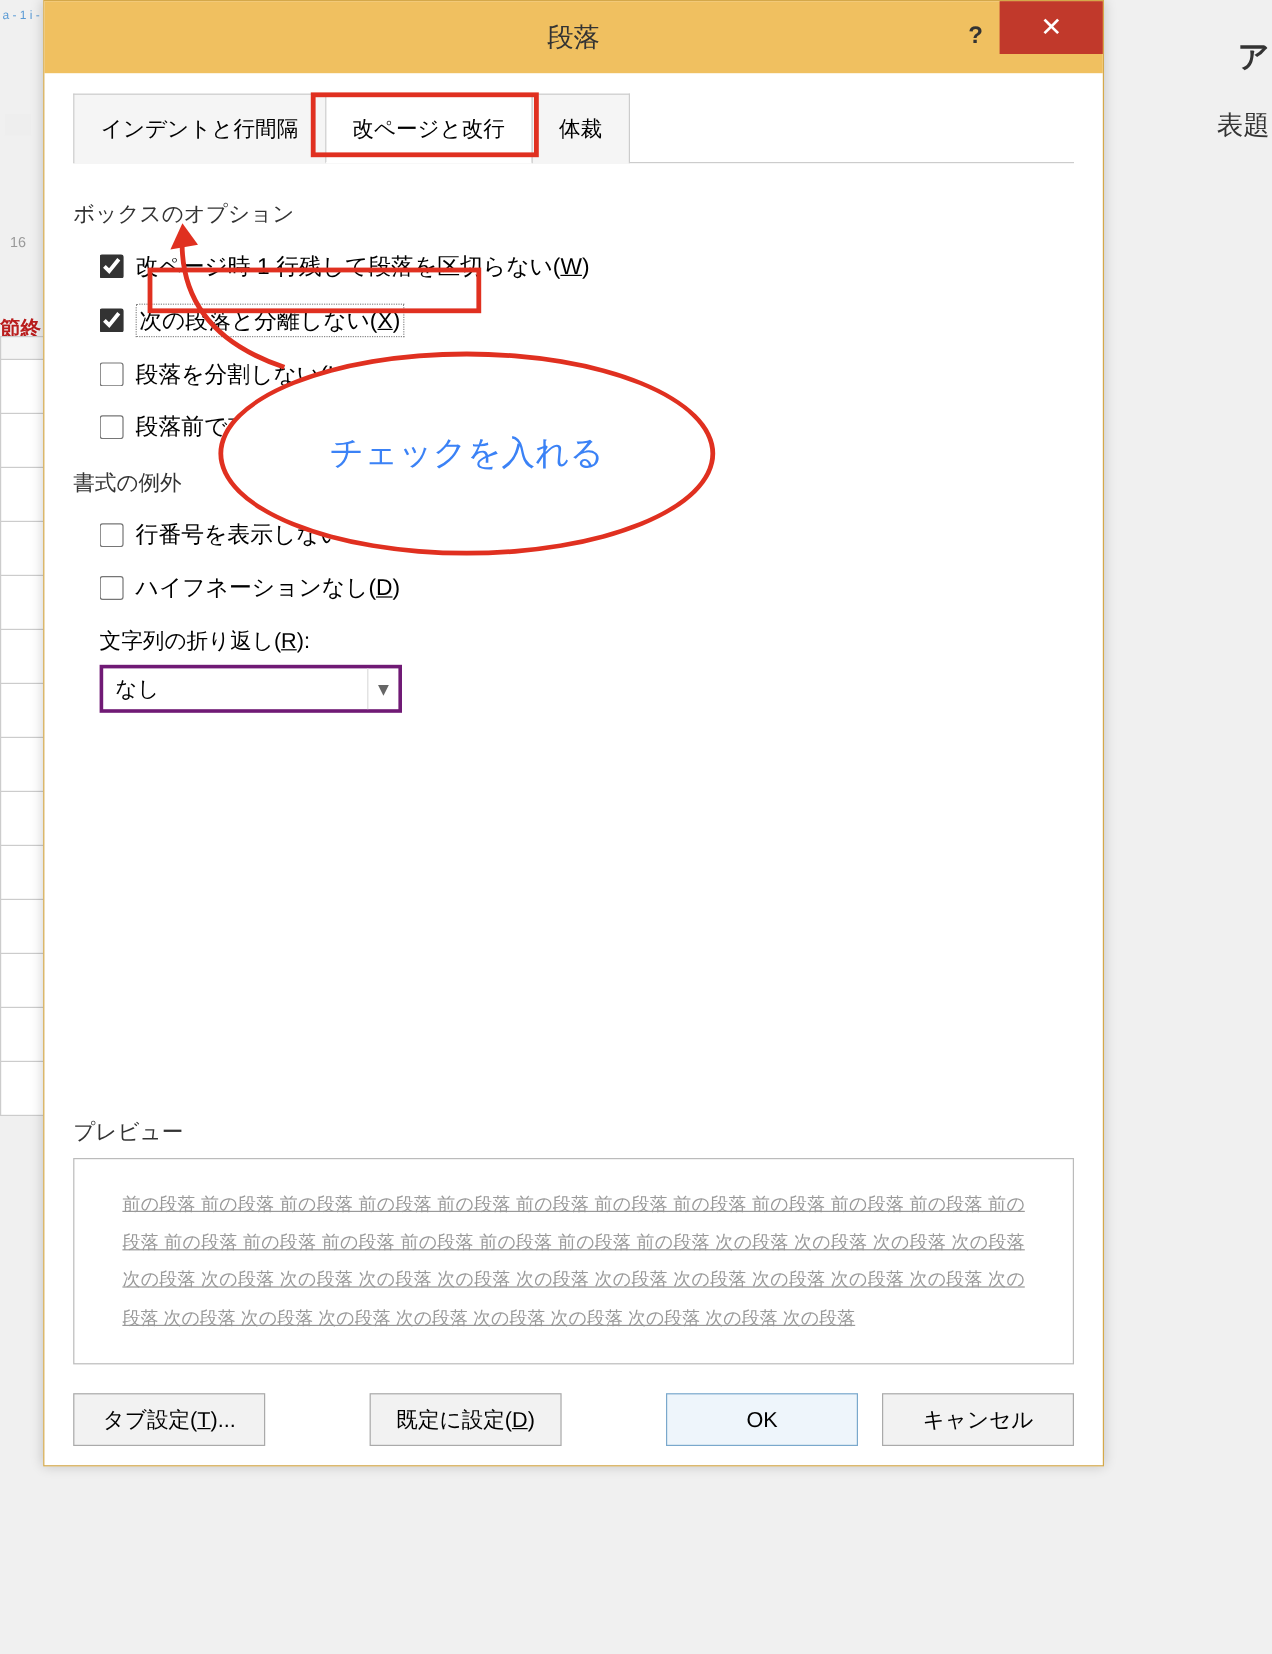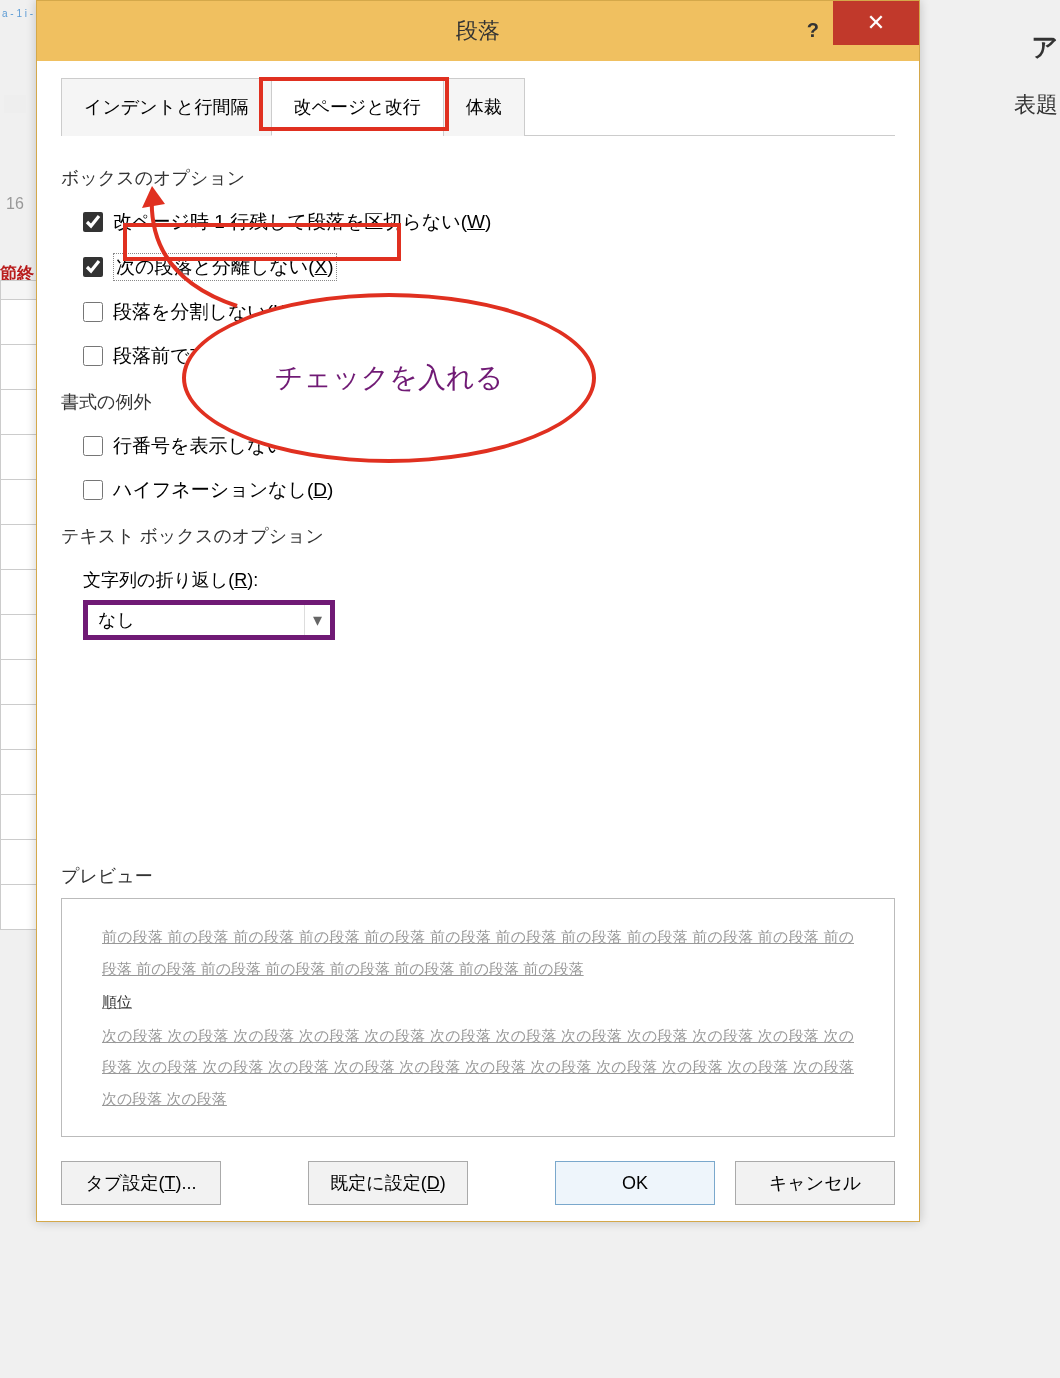--- a/index.html
+++ b/index.html
@@ -11,21 +11,21 @@
       height: 1378px;
       position: relative;
       overflow: hidden;
     }
     
     
     .bg-ruler {
       position: absolute;
       left: 0;
       top: 195px;
-      font-size: 16px;
+      font-size: 12px;
       color: #999;
       width: 30px;
       text-align: center;
     }
     .bg-text-left {
       position: absolute;
       left: 0;
       top: 262px;
       font-size: 17px;
       color: #b91c1c;
@@ -180,21 +180,21 @@
     .field-label {
       font-size: 18px;
       margin: 10px 0 8px 22px;
     }
     .dropdown {
       display: flex;
       align-items: center;
       margin-left: 22px;
       width: 252px;
       height: 40px;
-      border: 5px solid #701a75;
+      border: 3px solid #701a75;
       background: #fff;
       padding: 0 10px;
       justify-content: space-between;
       font-size: 18px;
       cursor: pointer;
     }
     .dropdown-arrow {
       width: 26px;
       height: 100%;
       display: flex;
@@ -278,21 +278,21 @@
     .red-ellipse {
       width: 414px;
       height: 170px;
       border: 4px solid #e03020;
       border-radius: 50%;
       background: #fff;
       display: flex;
       align-items: center;
       justify-content: center;
       font-size: 28px;
-      color: #701a75;
+      color: #3b82f6;
     }
     .red-arrow {
       position: absolute;
       left: 60px;
       top: 125px;
       pointer-events: none;
     }
   </style>
 </head>
 <body>
@@ -375,37 +375,35 @@
       <span>行番号を表示しない</span>
     </label>
 
     <label class="checkbox-row">
       <input type="checkbox" style="">
       <span>
         <span>ハイフネーションなし(</span><span class="underline-key">D</span><span>)</span>
       </span>
     </label>
 
-    <div class="section-label">テキスト ボックスのオプション</div>
 
     <div class="field-label">
       <span>文字列の折り返し(</span><span class="underline-key">R</span><span>):</span>
     </div>
     <div class="dropdown">
       <span>なし</span>
       <span class="dropdown-arrow">▾</span>
     </div>
 
     <div class="spacer"></div>
 
     <div class="preview-section">
       <div class="section-label">プレビュー</div>
       <div class="preview-box">
         <span>前の段落 前の段落 前の段落 前の段落 前の段落 前の段落 前の段落 前の段落 前の段落 前の段落 前の段落 前の段落 前の段落 前の段落 前の段落 前の段落 前の段落 前の段落 前の段落</span>
-        <span class="preview-current">順位</span>
         <span>次の段落 次の段落 次の段落 次の段落 次の段落 次の段落 次の段落 次の段落 次の段落 次の段落 次の段落 次の段落 次の段落 次の段落 次の段落 次の段落 次の段落 次の段落 次の段落 次の段落 次の段落 次の段落 次の段落 次の段落 次の段落</span>
       </div>
     </div>
 
     <div class="button-row">
       <button class="btn">
         <span>タブ設定(</span><span class="underline-key">T</span><span>)...</span>
       </button>
       <button class="btn">
         <span>既定に設定(</span><span class="underline-key">D</span><span>)</span>

